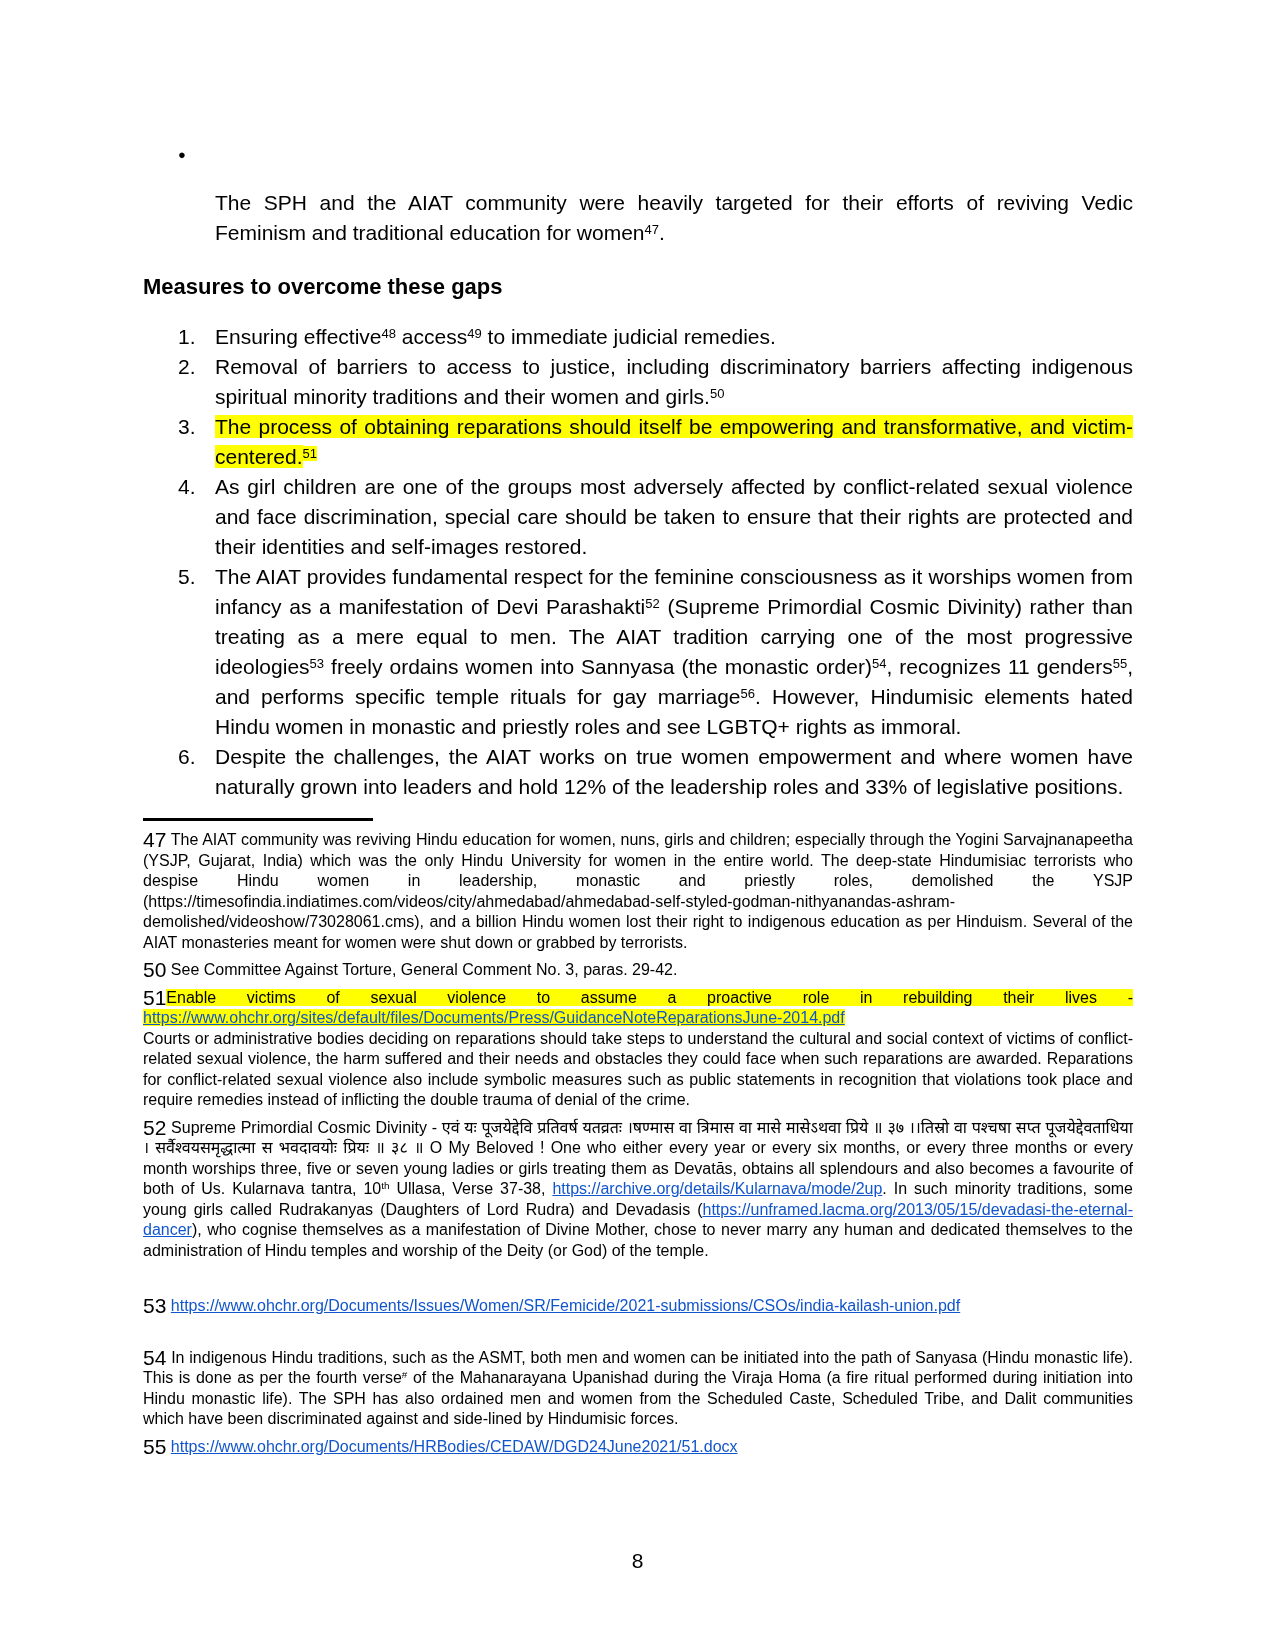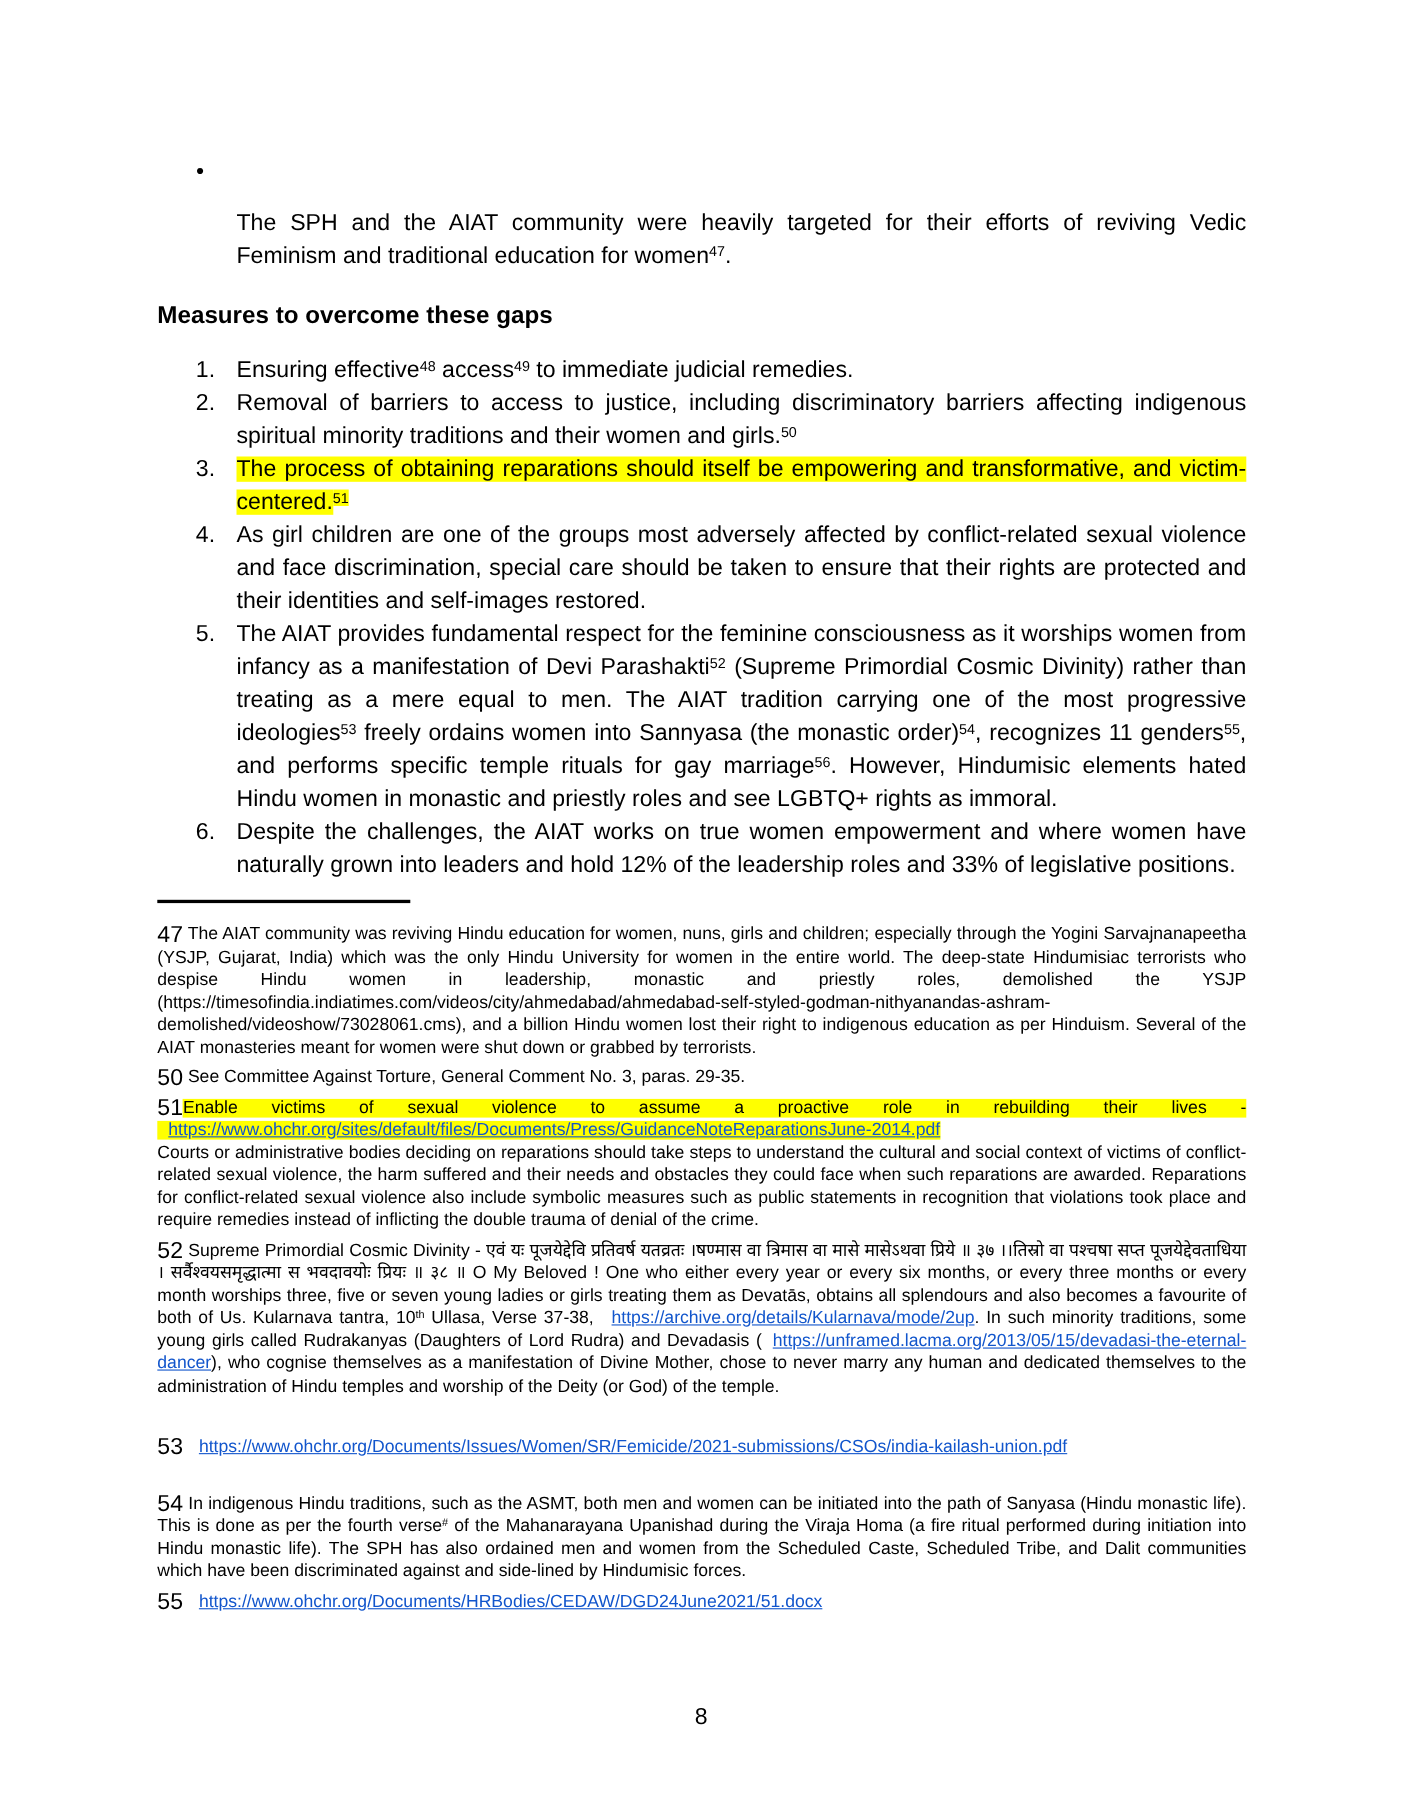--- a/index.html
+++ b/index.html
@@ -31,34 +31,34 @@
   .li{display:flex;font-size:21px;line-height:30px;}
   .li-marker{flex:0 0 37px;margin-left:35px;}
   .li-text{flex:1;}
   
   .fn-sep{
     margin-top:16px;
     width:230px;
     border-top:3px solid #000;
   }
   
-  .footnotes{margin-top:18px;}
+  .footnotes{margin-top:8px;}
   .fn{
     margin:6px 0 0 0;
     font-size:16px;line-height:20.5px;
     text-align:justify;
     overflow-wrap:anywhere;
   }
   .fn.gap{margin-top:30px;}
   .fn.gap-lg{margin-top:34px;}
   .fn-num{font-size:21px;line-height:1;vertical-align:-2px;}
   
   .sup{font-size:0.62em;position:relative;top:-0.5em;line-height:0;}
   .hl{background:#ffff00;}
-  .link{color:#1155cc;text-decoration:underline;padding-left:10px;}
+  .link{color:#1155cc;text-decoration:underline;}
   a.link{cursor:pointer;}
   .page-num{
     position:absolute;
     top:1548px;left:0;width:1275px;
     text-align:center;
     font-size:21px;line-height:26px;
   }
 </style>
 </head>
 <body>
@@ -97,21 +97,21 @@
       <div class="li">
         <div class="li-marker">6.</div>
         <div class="li-text just"><span>Despite the challenges, the AIAT works on true women empowerment and where women have naturally grown into leaders and hold 12% of the leadership roles and 33% of legislative positions.</span></div>
       </div>
     </div>
 
     <div class="fn-sep"></div>
 
     <div class="footnotes">
       <p class="fn"><span class="fn-num">47</span><span><span> The AIAT community was reviving Hindu education for women, nuns, girls and children; especially through the Yogini Sarvajnanapeetha (YSJP, Gujarat, India) which was the only Hindu University for women in the entire world. The deep-state Hindumisiac terrorists who despise Hindu women in leadership, monastic and priestly roles, demolished the YSJP (https://timesofindia.indiatimes.com/videos/city/ahmedabad/ahmedabad-self-styled-godman-nithyanandas-ashram-demolished/videoshow/73028061.cms), and a billion Hindu women lost their right to indigenous education as per Hinduism. Several of the AIAT monasteries meant for women were shut down or grabbed by terrorists.</span></span></p>
-      <p class="fn"><span class="fn-num">50</span><span><span> See Committee Against Torture, General Comment No. 3, paras. 29-35.</span></span></p>
+      <p class="fn"><span class="fn-num">50</span><span><span> See Committee Against Torture, General Comment No. 3, paras. 29-42.</span></span></p>
       <p class="fn"><span class="fn-num">51</span><span><span class="hl">Enable victims of sexual violence to assume a proactive role in rebuilding their lives - </span><a href="#" class="hl link">https://www.ohchr.org/sites/default/files/Documents/Press/GuidanceNoteReparationsJune-2014.pdf</a><br><span>Courts or administrative bodies deciding on reparations should take steps to understand the cultural and social context of victims of conflict-related sexual violence, the harm suffered and their needs and obstacles they could face when such reparations are awarded. Reparations for conflict-related sexual violence also include symbolic measures such as public statements in recognition that violations took place and require remedies instead of inflicting the double trauma of denial of the crime.</span></span></p>
       <p class="fn"><span class="fn-num">52</span><span><span> Supreme Primordial Cosmic Divinity - एवं यः पूजयेद्देवि प्रतिवर्ष यतव्रतः ।षण्मास वा त्रिमास वा मासे मासेऽथवा प्रिये ॥ ३७ ।।तिस्रो वा पश्चषा सप्त पूजयेद्देवताधिया । सर्वैश्वयसमृद्धात्मा स भवदावयोः प्रियः ॥ ३८ ॥ O My Beloved ! One who either every year or every six months, or every three months or every month worships three, five or seven young ladies or girls treating them as Devatās, obtains all splendours and also becomes a favourite of both of Us. Kularnava tantra, 10</span><span class="sup">th</span><span> Ullasa, Verse 37-38, </span><a href="#" class="link">https://archive.org/details/Kularnava/mode/2up</a><span>. In such minority traditions, some young girls called Rudrakanyas (Daughters of Lord Rudra) and Devadasis (</span><a href="#" class="link">https://unframed.lacma.org/2013/05/15/devadasi-the-eternal-dancer</a><span>), who cognise themselves as a manifestation of Divine Mother, chose to never marry any human and dedicated themselves to the administration of Hindu temples and worship of the Deity (or God) of the temple.</span></span></p>
       <p class="fn gap-lg"><span class="fn-num">53</span><span><span> </span><a href="#" class="link">https://www.ohchr.org/Documents/Issues/Women/SR/Femicide/2021-submissions/CSOs/india-kailash-union.pdf</a></span></p>
       <p class="fn gap"><span class="fn-num">54</span><span><span> In indigenous Hindu traditions, such as the ASMT, both men and women can be initiated into the path of Sanyasa (Hindu monastic life). This is done as per the fourth verse</span><span class="sup">#</span><span> of the Mahanarayana Upanishad during the Viraja Homa (a fire ritual performed during initiation into Hindu monastic life). The SPH has also ordained men and women from the Scheduled Caste, Scheduled Tribe, and Dalit communities which have been discriminated against and side-lined by Hindumisic forces.</span></span></p>
       <p class="fn"><span class="fn-num">55</span><span><span> </span><a href="#" class="link">https://www.ohchr.org/Documents/HRBodies/CEDAW/DGD24June2021/51.docx</a></span></p>
     </div>
 
   </div>
 
   <div class="page-num">8</div>

